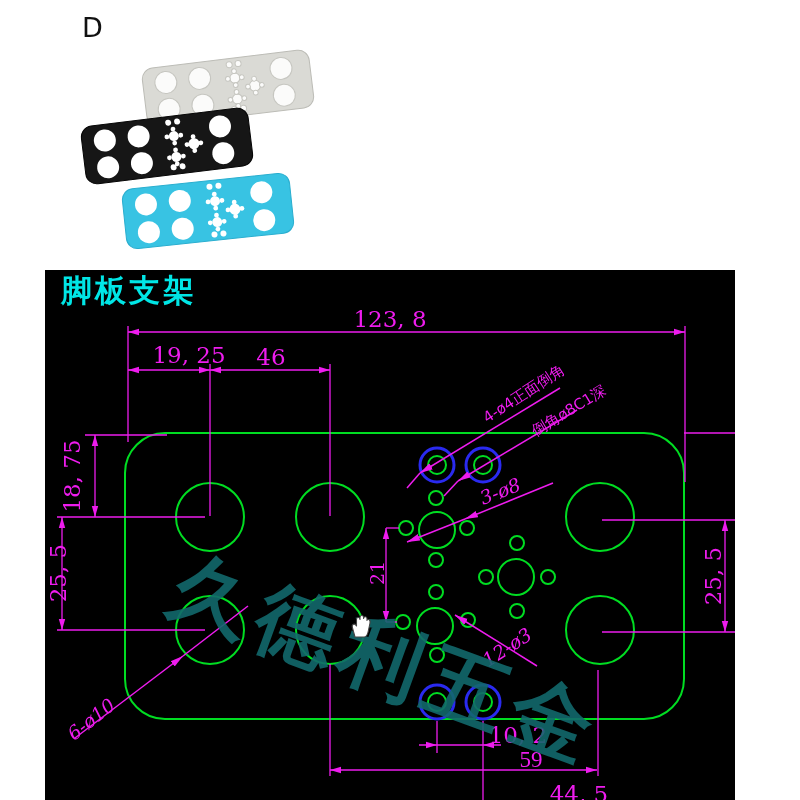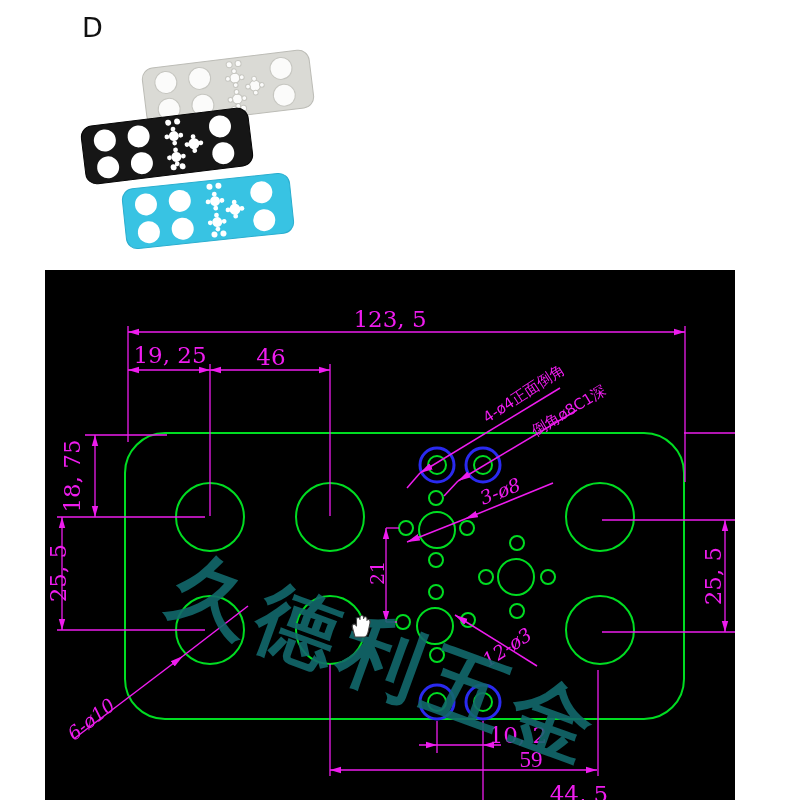--- a/index.html
+++ b/index.html
@@ -126,20 +126,21 @@
           <circle cx="27" cy="-6" r="2.4"></circle>
           <circle cx="27" cy="8" r="2.4"></circle>
         <circle cx="20" cy="1" r="2.4"></circle>
           <circle cx="34" cy="1" r="2.4"></circle>
       </g>
     </g>
   </svg>
 
   <div id="cad">
 
+    <div id="cad-title">脚板支架</div>
 
     <svg width="690" height="530" viewBox="0 0 690 530">
       <defs>
         <marker id="mArr" markerWidth="14" markerHeight="8" refX="13" refY="4" orient="auto" markerUnits="userSpaceOnUse">
           <path d="M0,0.6 L13,4 L0,7.4 Z" fill="#ee1cee"></path>
         </marker>
       </defs>
 
       <rect x="80" y="163" width="559" height="286" rx="40" fill="none" stroke="#00dd22" stroke-width="2"></rect>
 
@@ -242,22 +243,22 @@
         <line x1="532" y1="140" x2="413" y2="211" marker-end="url(#mArr)"></line>
         <line x1="413" y1="211" x2="399" y2="226"></line>
         <line x1="508" y1="213" x2="420" y2="249" marker-end="url(#mArr)"></line>
         <line x1="420" y1="249" x2="362" y2="272" marker-end="url(#mArr)"></line>
         <line x1="492" y1="396" x2="410" y2="345" marker-end="url(#mArr)"></line>
         <line x1="30" y1="468" x2="138" y2="386" marker-end="url(#mArr)"></line>
         <line x1="138" y1="386" x2="203" y2="336"></line>
       </g>
     </svg>
 
-    <span class="dim" style="left:345px;top:49px;">123, 5</span>
-    <span class="dim" style="left:125px;top:85px;">19, 25</span>
+    <span class="dim" style="left:345px;top:49px;">123, 8</span>
+    <span class="dim" style="left:144px;top:85px;">19, 25</span>
     <span class="dim" style="left:226px;top:87px;">46</span>
     <span class="dim rot90" style="left:27px;top:206px;">18, 75</span>
     <span class="dim rot90" style="left:13px;top:303px;">25, 5</span>
     <span class="dim rot90" style="left:668px;top:306px;">25, 5</span>
     <span class="dim sm rot90" style="left:332px;top:303px;">21</span>
     <span class="dim" style="left:473px;top:465px;">10, 2</span>
     <span class="dim" style="left:486px;top:490px;font-family:Liberation Serif, serif;">59</span>
     <span class="dim" style="left:534px;top:524px;">44, 5</span>
 
     <span class="ann" style="left:479px;top:124px;transform:translate(-50%,-50%) rotate(-33deg);">4-ø4正面倒角</span>

